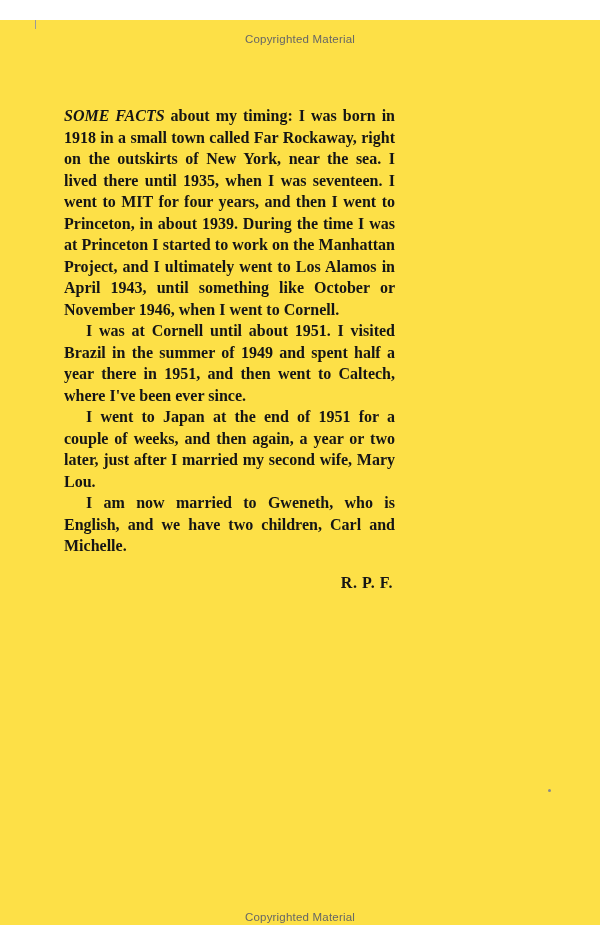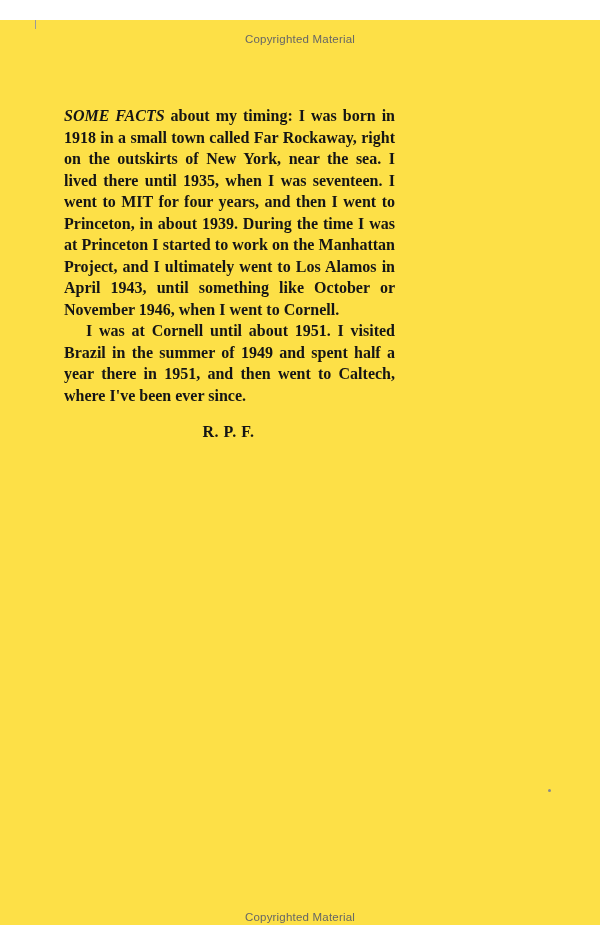--- a/index.html
+++ b/index.html
@@ -47,21 +47,21 @@
     padding: 0;
   }
   .para.indent {
     text-indent: 22px;
   }
   .lead {
     font-style: italic;
   }
   .signature {
     margin-top: 15px;
-    text-align: center;
+    text-align: right;
     padding-right: 2px;
     font-weight: bold;
     font-size: 16px;
     letter-spacing: 0.5px;
   }
   .chapter-title {
     position: absolute;
     left: 408px;
     top: 249px;
     margin: 0;
@@ -96,20 +96,22 @@
 
 <div class="page">
 
   <div class="copyright top">Copyrighted Material</div>
 
   <div class="edge-tick top"></div>
 
   <div class="text-block">
     <p class="para"><span class="lead">SOME FACTS</span><span> about my timing: I was born in 1918 in a small town called Far Rockaway, right on the outskirts of New York, near the sea. I lived there until 1935, when I was seventeen. I went to MIT for four years, and then I went to Princeton, in about 1939. During the time I was at Princeton I started to work on the Manhattan Project, and I ultimately went to Los Alamos in April 1943, until something like October or November 1946, when I went to Cornell.</span></p>
     <p class="para indent">I was at Cornell until about 1951. I visited Brazil in the summer of 1949 and spent half a year there in 1951, and then went to Caltech, where I've been ever since.</p>
+    <p class="para indent">I went to Japan at the end of 1951 for a couple of weeks, and then again, a year or two later, just after I married my second wife, Mary Lou.</p>
+    <p class="para indent">I am now married to Gweneth, who is English, and we have two children, Carl and Michelle.</p>
     <div class="signature">R. P. F.</div>
   </div>
 
 
   <div class="stray-dot"></div>
 
   <div class="edge-tick bottom"></div>
 
   <div class="copyright bottom">Copyrighted Material</div>
 

